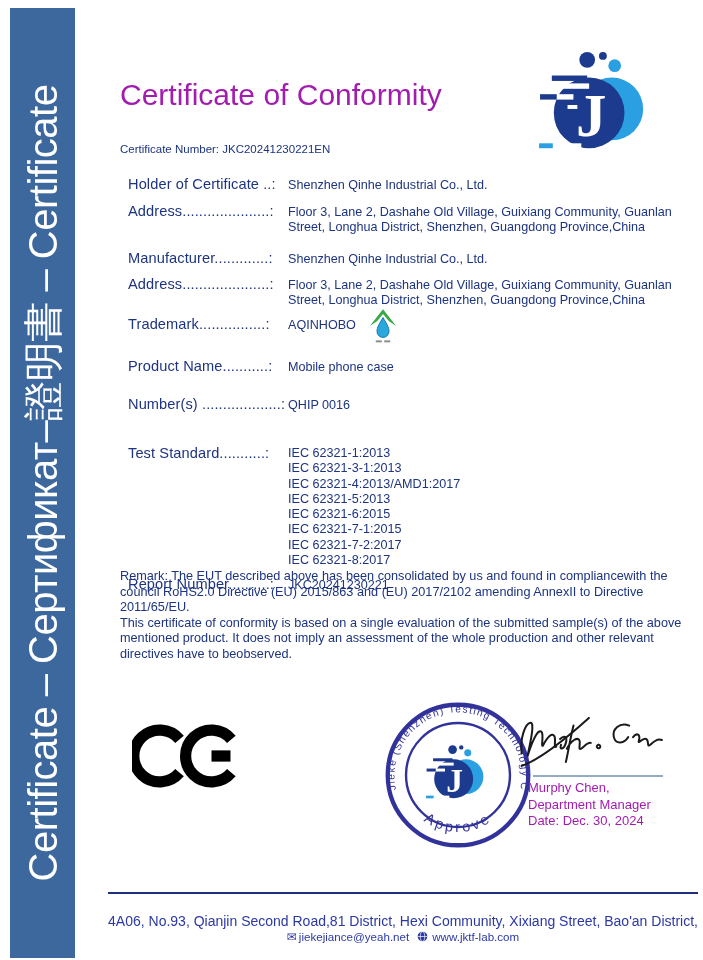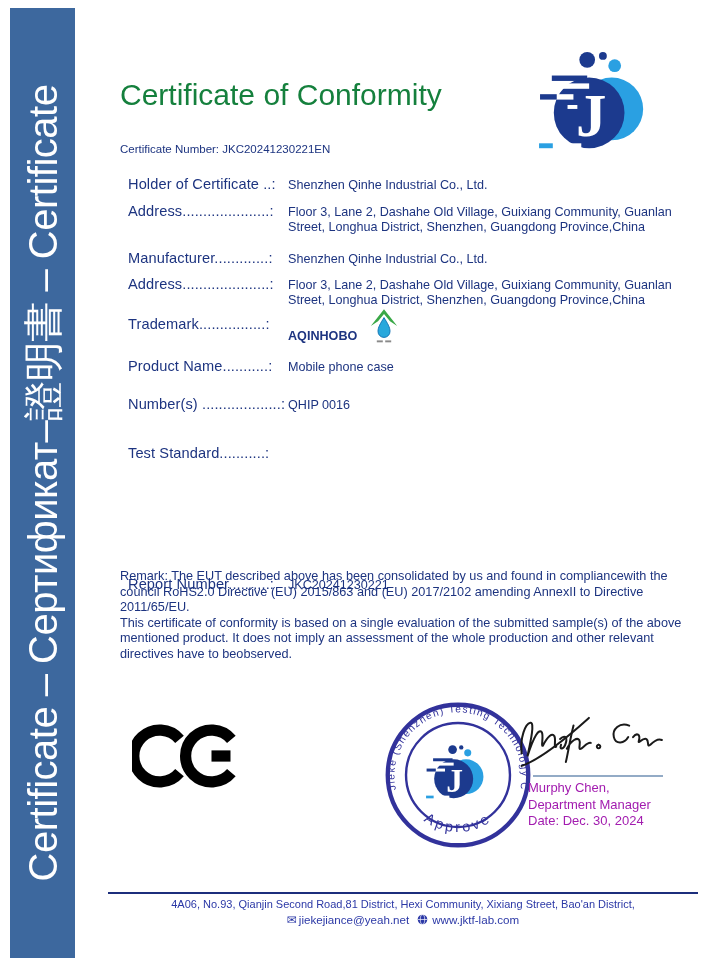--- a/index.html
+++ b/index.html
@@ -13,49 +13,49 @@
     background:#3d689e; overflow:hidden;
   }
   .sidebar-text {
     position:absolute; left:0; top:0; width:950px; height:65px; line-height:66px;
     transform-origin:0 0; transform:rotate(-90deg) translateX(-950px);
     text-align:center; white-space:nowrap;
     font-size:40px; color:#ffffff; letter-spacing:-0.5px;
   }
   
   .title {
-    position:absolute; left:120px; top:78px; font-size:30px; color:#15803d;
+    position:absolute; left:120px; top:78px; font-size:30px; color:#a21caf;
   }
   .jlogo-wrap { position:absolute; left:538px; top:50px; width:118px; height:110px; }
   .certnum {
     position:absolute; left:120px; top:143px; font-size:11.5px; color:#1d3480;
   }
   
   .row { position:absolute; left:128px; width:578px; display:flex; }
   .row .lbl { width:160px; flex:none; font-size:14.6px; color:#1d3480; letter-spacing:0.1px; }
   .row .val { font-size:12.6px; color:#1d3480; line-height:14.6px; padding-top:2px; }
   .std-line { font-size:12.6px; color:#1d3480; line-height:15.3px; }
-  .tm-val { display:flex; align-items:flex-end; gap:12px;font-weight:bold; }
+  .tm-val { display:flex; align-items:flex-start; gap:12px; }
   .tm-icon { width:30px; height:36px; margin-top:-10px; }
   
   .remark {
     position:absolute; left:120px; top:569px; width:576px;
     font-size:12.7px; color:#1d3480; line-height:15.6px;
   }
   
   .ce { position:absolute; left:132px; top:712px; width:108px; height:88px; }
   .stamp { position:absolute; left:381px; top:698px; width:154px; height:154px; }
   .sig { position:absolute; left:514px; top:710px; width:168px; height:60px; }
   .sig-line { position:absolute; left:533px; top:775px; width:130px; height:2px; background:#93abc6; }
   .signoff { position:absolute; left:528px; top:780px; font-size:13px; line-height:16.5px; color:#a21caf; }
   
   .footer-rule { position:absolute; left:108px; top:892px; width:590px; height:2px; background:#1c2e7c; }
   .footer { position:absolute; left:108px; top:898px; width:590px; text-align:center; color:#2b38a6; }
   .footer .co { font-size:12.5px; font-weight:bold; line-height:15px; }
-  .footer .addr { font-size:11px; line-height:13.5px; }
+  .footer .addr { font-size:14px; line-height:13.5px;margin-top:17px; }
   .footer .contact { font-size:11.6px; line-height:14px; display:flex; justify-content:center; align-items:center; gap:2px; margin-top:1px; }
   .footer .contact .env { font-size:12px; }
   .footer a { color:#2b38a6; text-decoration:none;text-align:center; }
   .globe { width:11px; height:11px; margin-left:6px; margin-right:2px; }
 </style>
 </head>
 <body>
 
 <div class="sidebar">
   <div class="sidebar-text">Certificate – Сертификат–證明書 – Certificate</div>
@@ -121,20 +121,30 @@
   <div class="val">Mobile phone case</div>
 </div>
 
 <div class="row" style="top:396px">
   <div class="lbl">Number(s) ...................:</div>
   <div class="val">QHIP 0016</div>
 </div>
 
 <div class="row" style="top:445px">
   <div class="lbl">Test Standard...........:</div>
+  <div class="val" style="padding-top:1px">
+    <div class="std-line">IEC 62321-1:2013</div>
+    <div class="std-line">IEC 62321-3-1:2013</div>
+    <div class="std-line">IEC 62321-4:2013/AMD1:2017</div>
+    <div class="std-line">IEC 62321-5:2013</div>
+    <div class="std-line">IEC 62321-6:2015</div>
+    <div class="std-line">IEC 62321-7-1:2015</div>
+    <div class="std-line">IEC 62321-7-2:2017</div>
+    <div class="std-line">IEC 62321-8:2017</div>
+  </div>
 </div>
 
 <div class="row" style="top:576px">
   <div class="lbl">Report Number..........:</div>
   <div class="val">JKC20241230221</div>
 </div>
 
 <div class="remark">
   <div>Remark: The EUT described above has been consolidated by us and found in compliancewith  the council RoHS2.0 Directive (EU) 2015/863 and (EU) 2017/2102 amending AnnexII to Directive 2011/65/EU.</div>
   <div>This certificate of conformity is based on a single evaluation of the submitted sample(s) of the above mentioned product. It does not  imply an assessment of the whole production and other relevant directives have to beobserved.</div>

